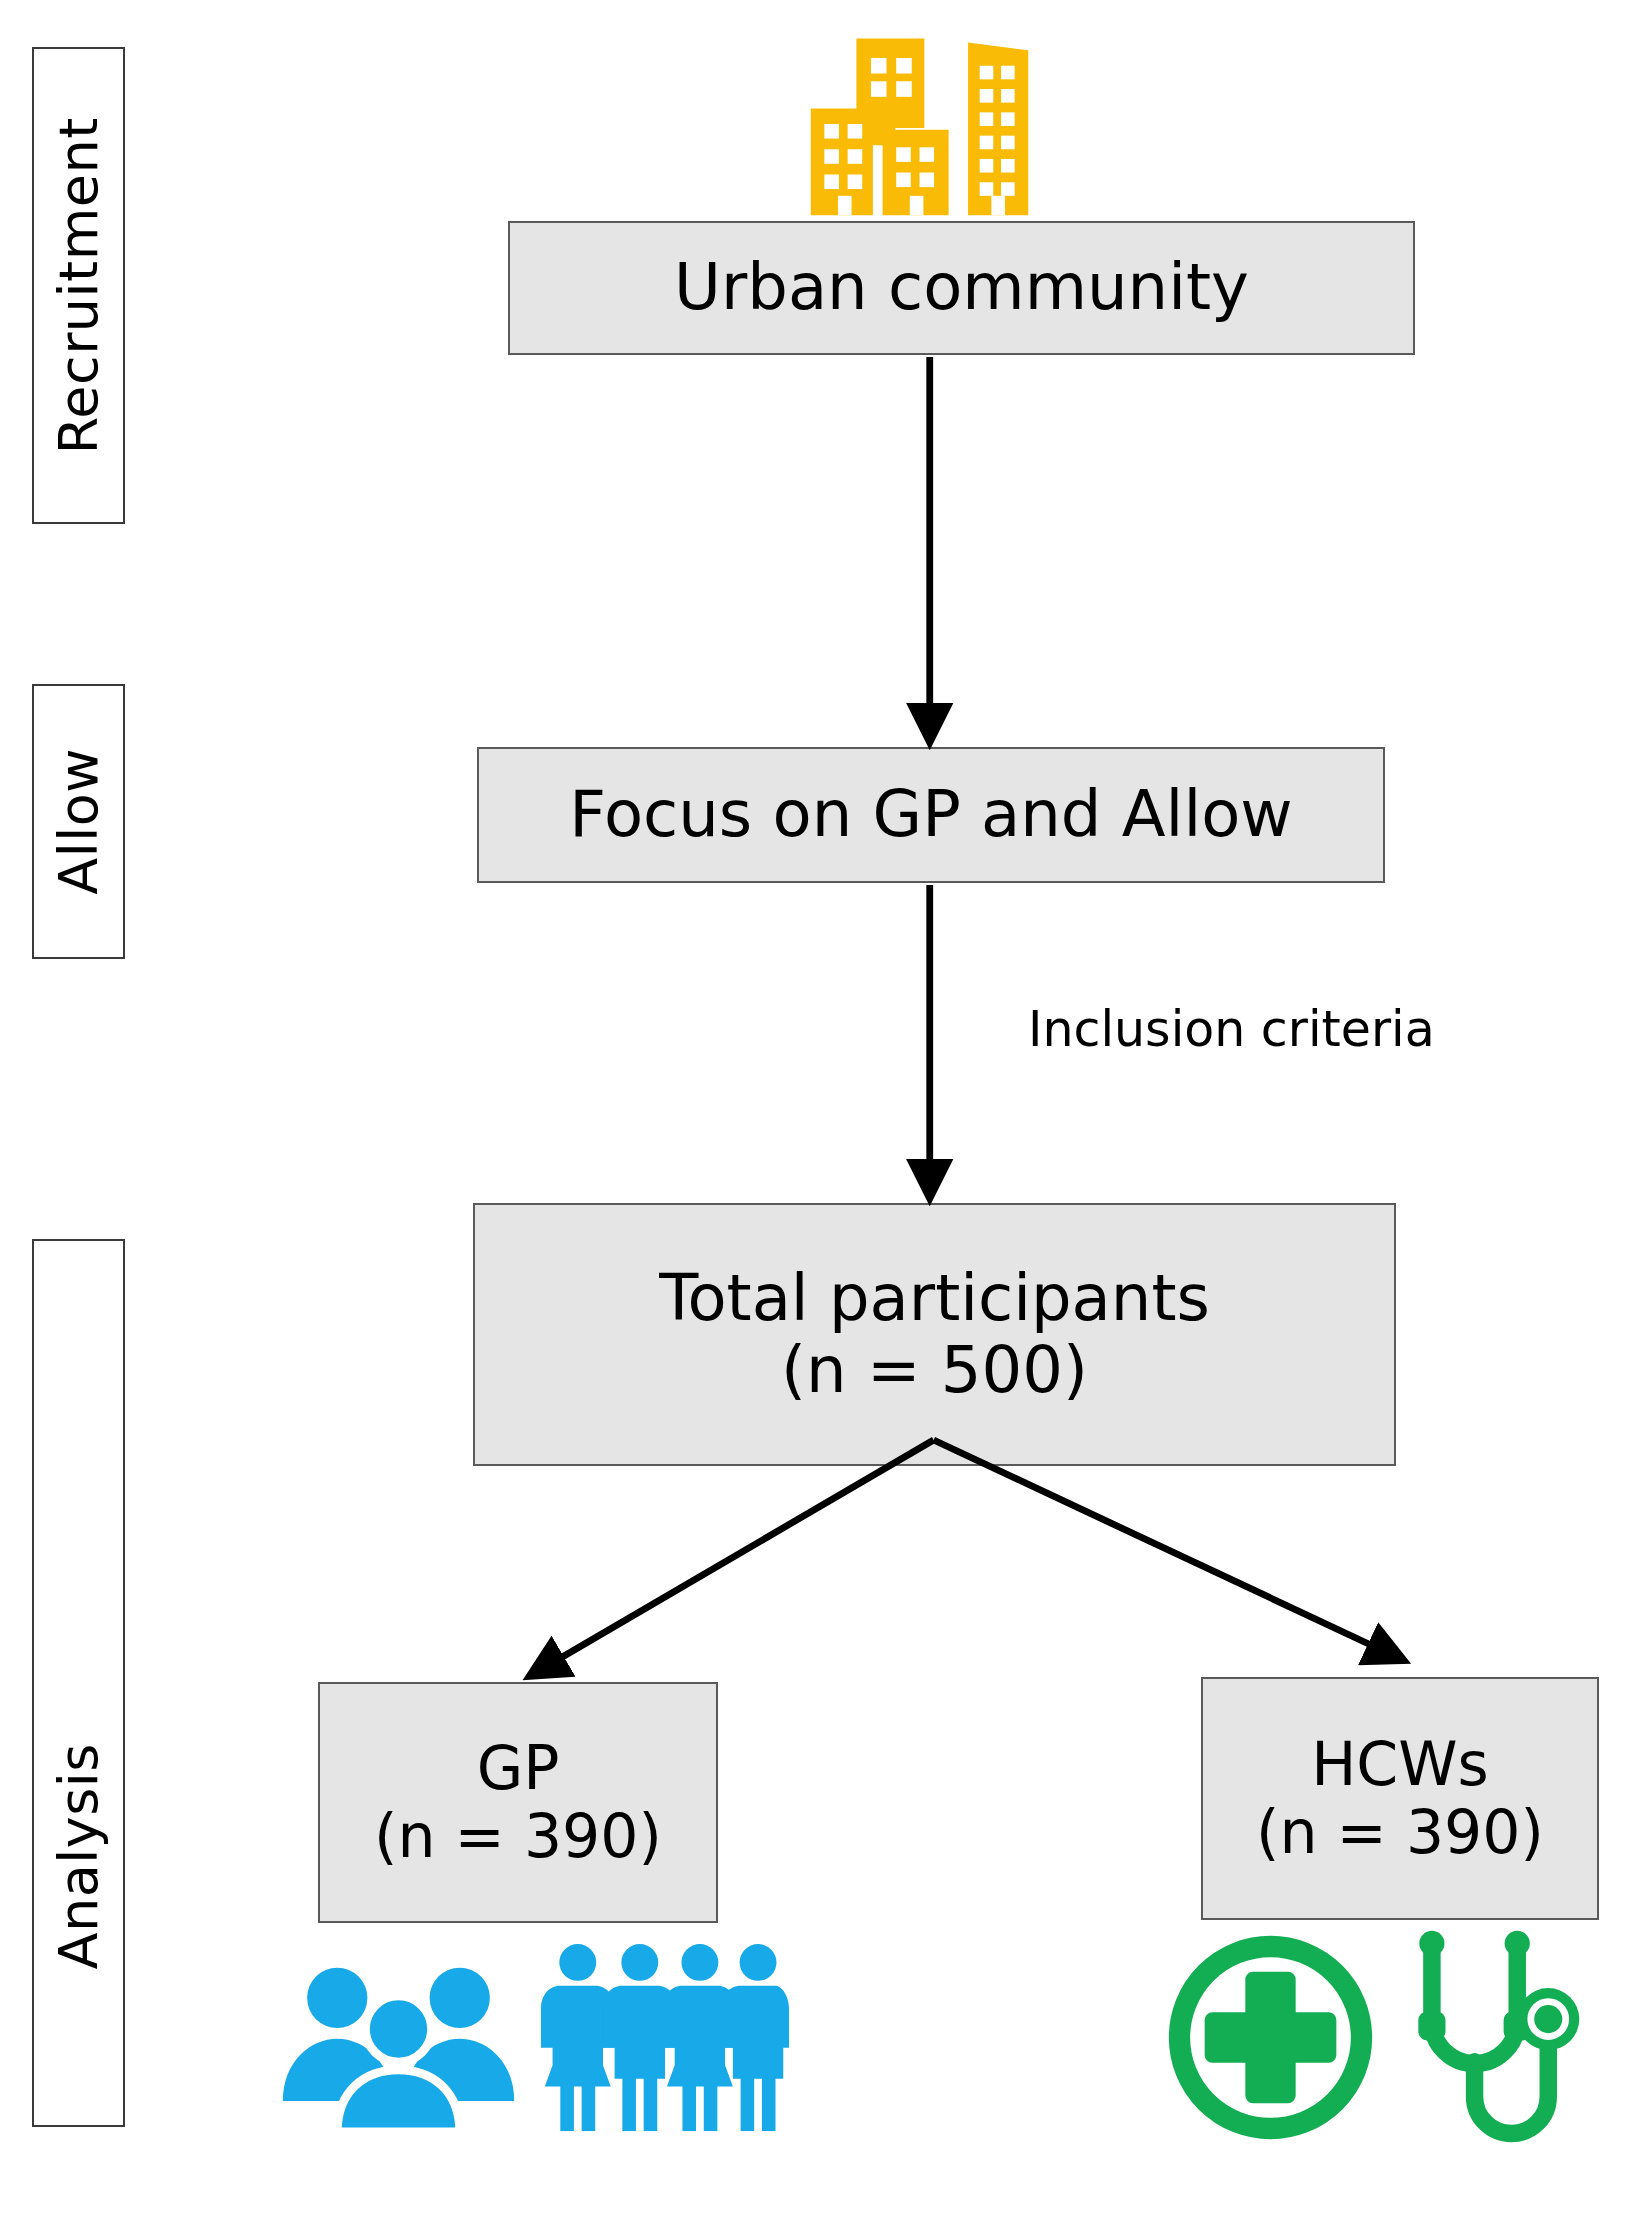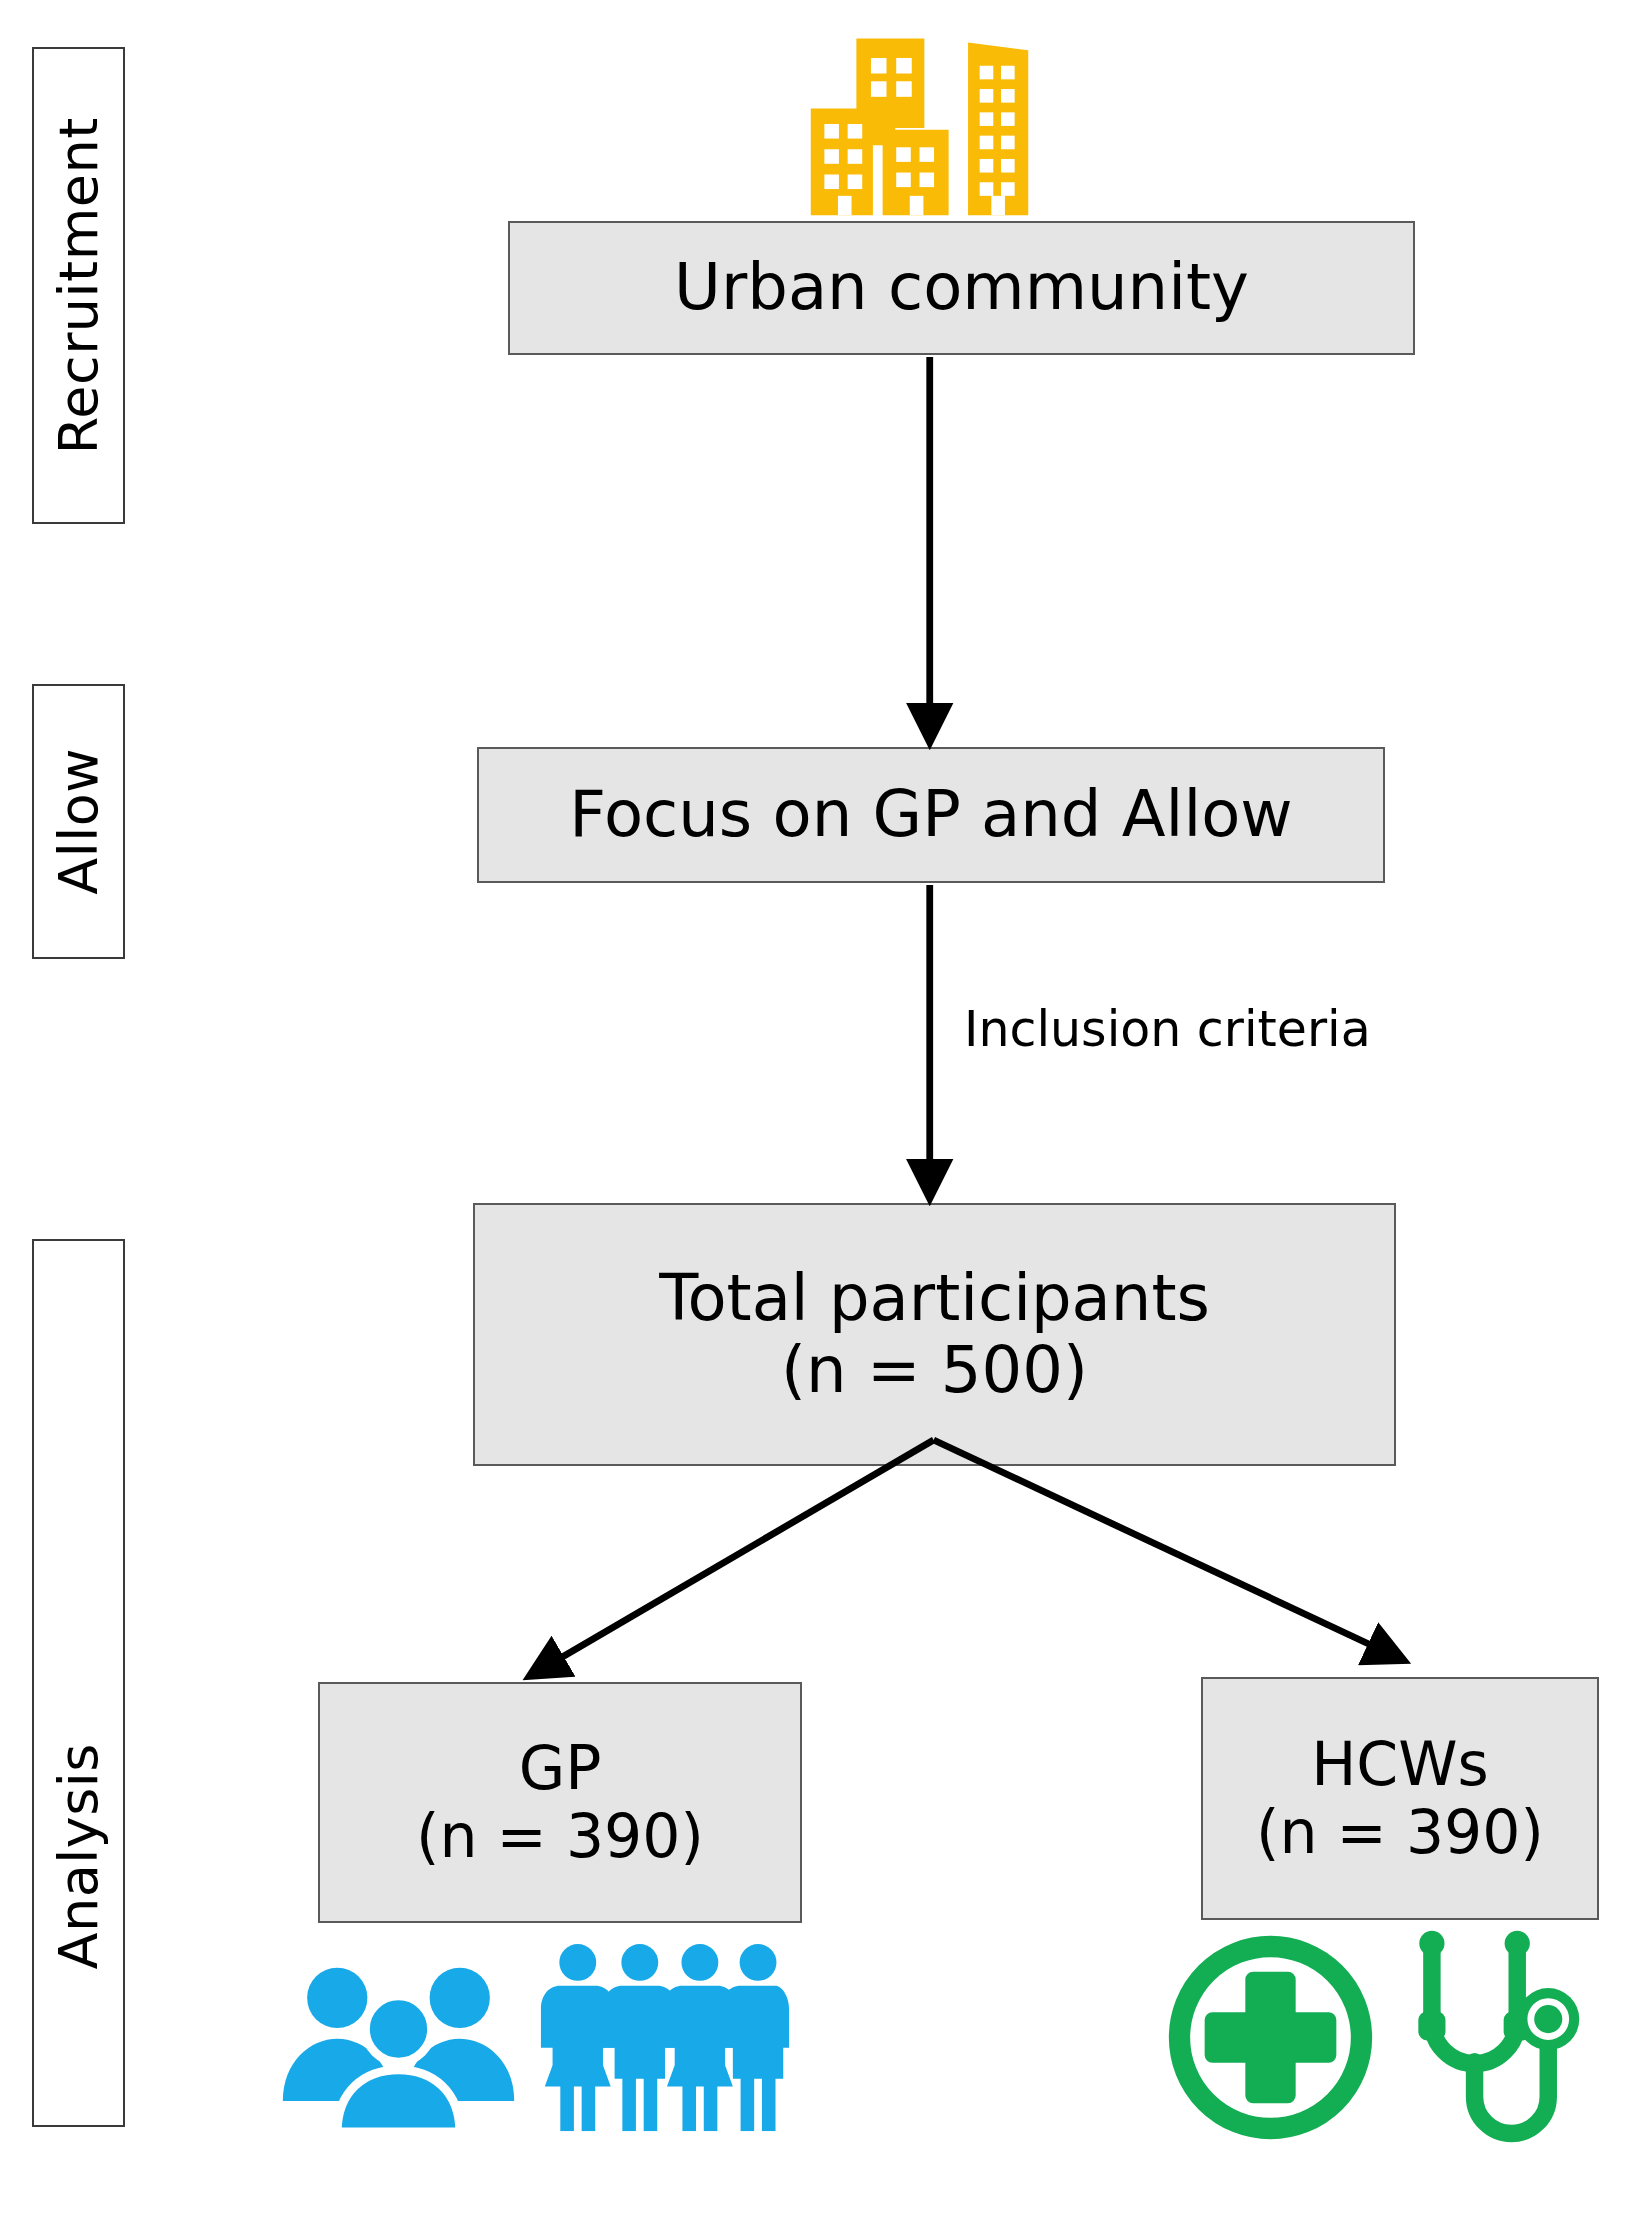--- a/index.html
+++ b/index.html
@@ -64,35 +64,35 @@
   }
   #box-focus {
     left: 477px; top: 747px; width: 908px; height: 136px;
     font-size: 64px;
   }
   #box-total {
     left: 473px; top: 1203px; width: 923px; height: 263px;
     font-size: 64px;
   }
   #box-gp {
-    left: 318px; top: 1682px; width: 484px; height: 241px;
+    left: 318px; top: 1682px; width: 400px; height: 241px;
     font-size: 60px;
   }
   #box-hcws {
     left: 1201px; top: 1665px; width: 398px; height: 243px;
     font-size: 60px;
     margin-top: 12px;
   }
   .flow-line-1 { display: block; }
   .flow-line-2 { display: block; }
 
   
   #edge-label-inclusion {
     position: absolute;
-    left: 964px;
+    left: 1028px;
     top: 1001px;
     font-size: 49px;
     color: #000000;
     font-family: "DejaVu Sans", sans-serif;
     white-space: nowrap;
   }
 
   
   #connectors {
     position: absolute;

